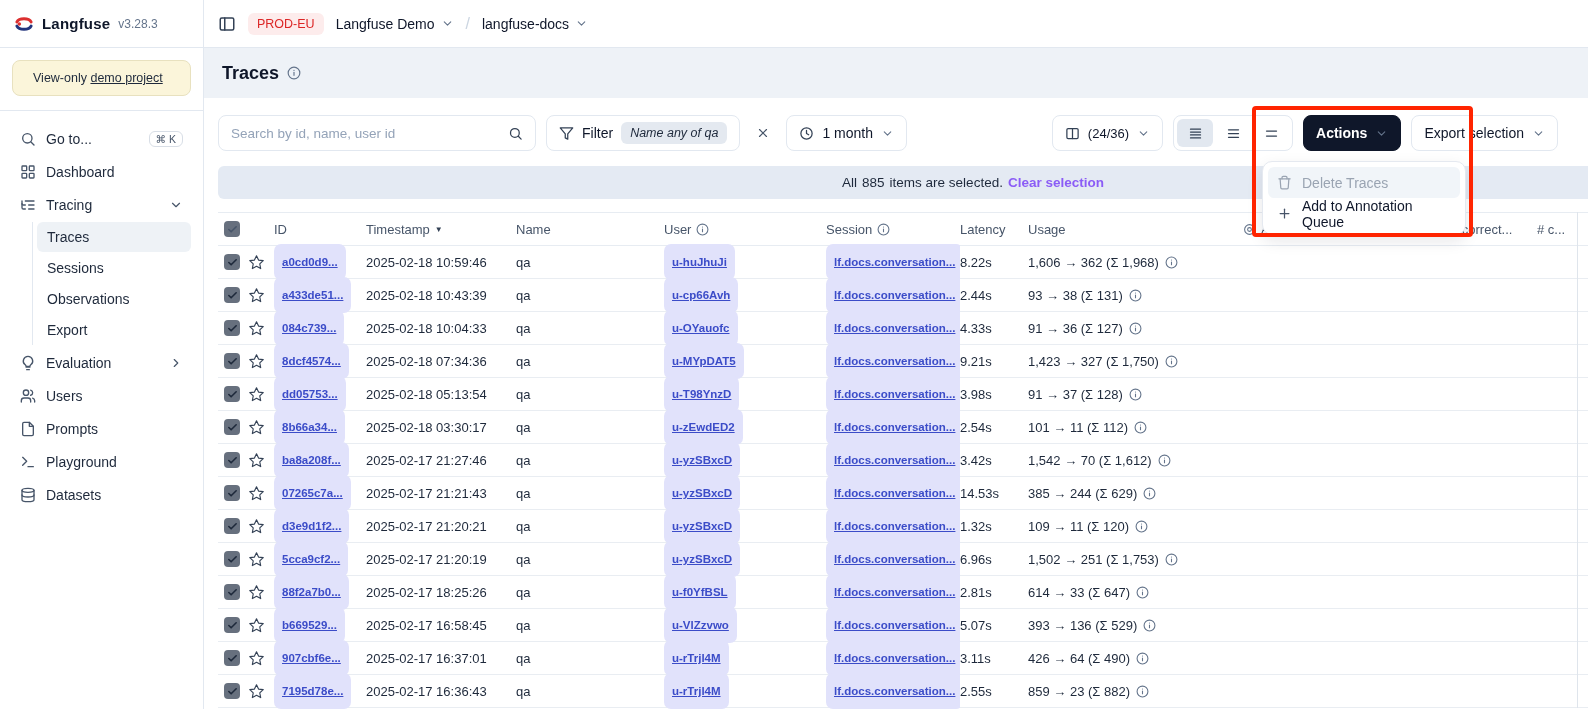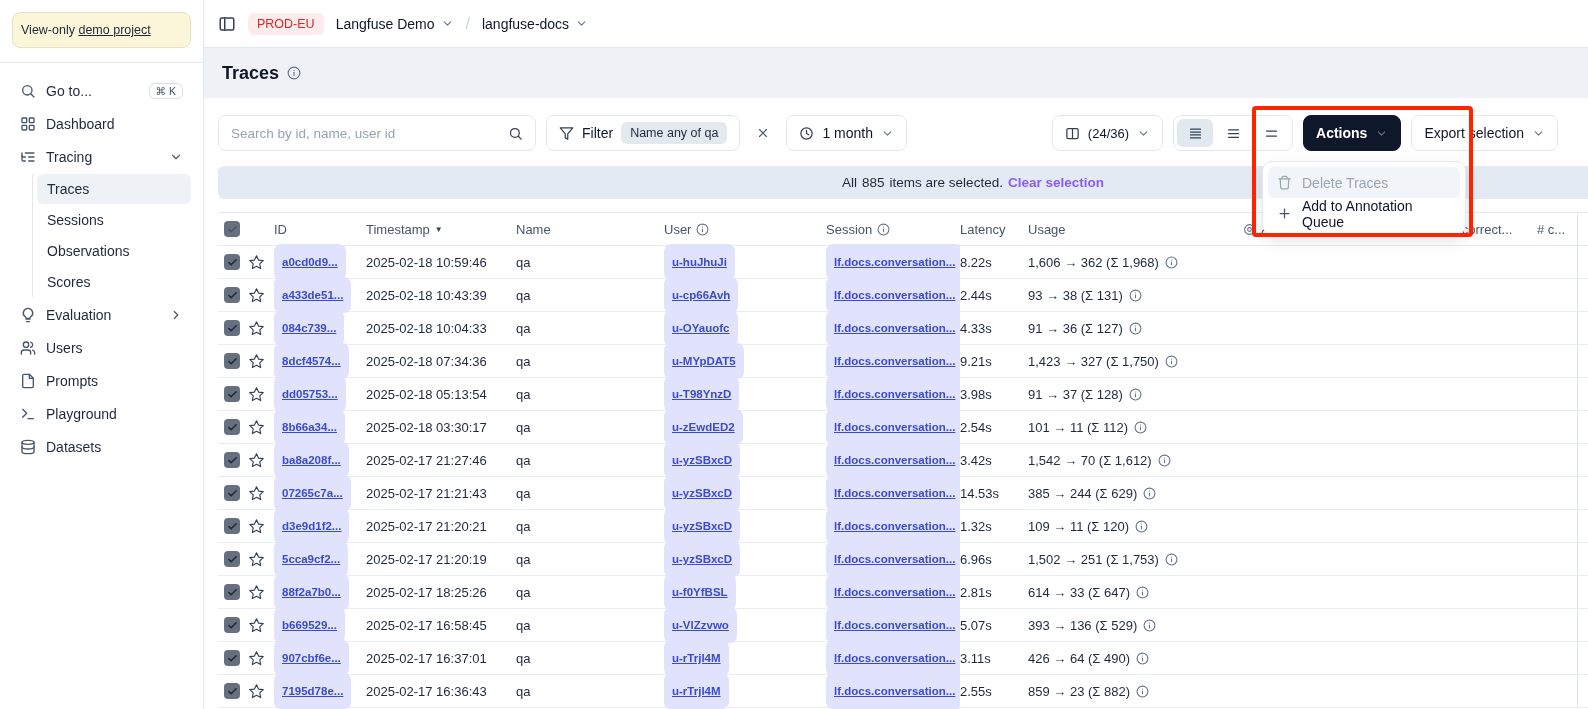--- a/index.html
+++ b/index.html
@@ -6,21 +6,21 @@
   html,body { width:1588px; height:709px; overflow:hidden; background:#fff;
     font-family:"Liberation Sans", sans-serif; color:#0f172a; position:relative; }
   .app { display:flex; width:1588px; height:709px; }
 
   
   .sidebar { width:204px; min-width:204px; border-right:1px solid #e2e8f0; display:flex; flex-direction:column; }
   .logo-row { height:48px; display:flex; align-items:center; gap:8px; padding:0 14px; border-bottom:1px solid #e2e8f0; }
   .app-name { font-weight:700; font-size:15px; letter-spacing:.2px; }
   .app-ver { font-size:12px; color:#64748b; }
   .viewonly-wrap { padding:12px 12px 14px; border-bottom:1px solid #e2e8f0; }
-  .viewonly { background:#fbf5da; border:1px solid #e8e1bf; border-radius:8px; padding:10px 8px; font-size:12.5px; color:#1e293b; }
+  .viewonly { background:#fbf5da; border:1px solid #e8e1bf; border-radius:8px; padding:10px 20px; font-size:12.5px; color:#1e293b; }
   .viewonly a { color:#1e293b; text-decoration:underline; cursor:pointer; }
   nav { padding:12px 12px; font-size:14px; color:#1e293b; }
   .nav-item { display:flex; align-items:center; gap:10px; padding:8px 8px; border-radius:6px; cursor:pointer; margin-bottom:1px; }
   .nav-item .icon { width:16px; height:16px; color:#475569; flex:none; }
   .nav-item .chev { margin-left:auto; width:14px; height:14px; color:#475569; }
   .kbd { margin-left:auto; border:1px solid #d8dee6; border-radius:6px; padding:1px 6px; font-size:10.5px; color:#475569; background:#fff; }
   .subwrap { margin-left:20px; border-left:1px solid #e2e8f0; margin-bottom:2px; }
   .sub-item { display:flex; align-items:center; padding:7px 10px; margin:0 0 1px 4px; border-radius:6px; cursor:pointer; color:#1e293b; }
   .sub-item.selected { background:#eef2f6; font-weight:500; }
 
@@ -39,21 +39,21 @@
   .content { flex:1; padding:17px 0 0 14px; overflow:hidden; position:relative; }
 
   
   .toolbar { display:flex; align-items:center; gap:10px; padding-right:30px; }
   .ctrl { height:36px; border:1px solid #e2e8f0; border-radius:8px; background:#fff; display:flex; align-items:center; gap:8px; padding:0 12px; font-size:14px; color:#0f172a; font-family:inherit; cursor:pointer; }
   .ctrl .icon { width:15px; height:15px; color:#334155; flex:none; }
   .ctrl .icon.chev { width:13px; height:13px; color:#64748b; }
   .search { width:318px; padding:0 12px 0 0; cursor:text; }
   .search input { flex:1; border:none; outline:none; background:transparent; padding:0 12px; font-family:inherit; font-size:13.5px; color:#0f172a; min-width:0; }
   .search input::placeholder { color:#94a3b8; }
-  .chipbadge { background:#e4e9f0; border-radius:6px; padding:4px 9px; font-size:12.5px; color:#1e293b; white-space:nowrap; }
+  .chipbadge { background:#e4e9f0; border-radius:6px; padding:4px 9px; font-size:12.5px; color:#1e293b; white-space:nowrap;font-style:italic; }
   .iconbtn { background:none; border:none; width:26px; height:26px; display:flex; align-items:center; justify-content:center; cursor:pointer; }
   .iconbtn .icon { width:14px; height:14px; color:#475569; }
   .ml-auto { margin-left:auto; }
   .ctrl .cnt { font-size:13px; }
   .tgl { padding:3px; gap:2px; }
   .tgl-seg { width:36px; height:28px; border:none; background:none; border-radius:6px; display:flex; align-items:center; justify-content:center; cursor:pointer; }
   .tgl-seg .icon { width:15px; height:15px; color:#334155; }
   .tgl-seg.active { background:#e2e8f0; }
   .btn-dark { background:#0f172a; border-color:#0f172a; color:#fff; font-weight:600; }
   .btn-dark .icon { color:#fff; }
@@ -89,20 +89,31 @@
   .red-rect { position:absolute; left:1252px; top:106px; width:221px; height:131px; border:4px solid #ff2400; border-radius:4px; z-index:50; pointer-events:none; }
   .v-line { position:absolute; left:1577px; top:212px; width:1px; height:496px; background:#dfe5ec; z-index:5; }
   .icon svg { display:block; width:100%; height:100%; }
 </style>
 </head>
 <body>
 
 <div class="app">
 
   <aside class="sidebar">
+    <div class="logo-row">
+      <span class="icon" style="width:20px;height:20px">
+        <svg viewBox="0 0 24 24">
+            <path d="M3.5 9.5C6 4.5 18 4.5 20.5 9.5" stroke="#dc2f2f" stroke-width="3.6" fill="none" stroke-linecap="round"></path>
+            <path d="M3.5 14.5C6 19.5 18 19.5 20.5 14.5" stroke="#23357d" stroke-width="3.6" fill="none" stroke-linecap="round"></path>
+            <circle cx="6.4" cy="12" r="2.1" fill="#dc2f2f"></circle>
+          </svg>
+      </span>
+      <span class="app-name">Langfuse</span>
+      <span class="app-ver">v3.28.3</span>
+    </div>
     <div class="viewonly-wrap">
       <div class="viewonly">
         <span>View-only</span>
         <a>demo project</a>
       </div>
     </div>
     <nav id="nav">
         <div class="nav-item">
           <span class="icon ">
             <svg viewBox="0 0 24 24" fill="none" stroke="currentColor" stroke-width="2" stroke-linecap="round" stroke-linejoin="round">
@@ -138,21 +149,21 @@
           <span class="icon chev">
             <svg viewBox="0 0 24 24" fill="none" stroke="currentColor" stroke-width="2" stroke-linecap="round" stroke-linejoin="round">
               <polyline points="6 9 12 15 18 9"></polyline>
             </svg>
           </span>
         </div>
         <div class="subwrap">
           <div class="sub-item selected">Traces</div>
           <div class="sub-item">Sessions</div>
           <div class="sub-item">Observations</div>
-          <div class="sub-item">Scores</div>
+          <div class="sub-item">Export</div>
         </div>
         <div class="nav-item">
           <span class="icon ">
             <svg viewBox="0 0 24 24" fill="none" stroke="currentColor" stroke-width="2" stroke-linecap="round" stroke-linejoin="round">
               <path d="M9 18h6"></path>
               <path d="M10 22h4"></path>
               <path d="M12 2a7 7 0 0 0-4.5 12.4c.9.8 1.5 1.6 1.8 2.6h5.4c.3-1 .9-1.8 1.8-2.6A7 7 0 0 0 12 2z"></path>
             </svg>
           </span>
           <span>Evaluation</span>

